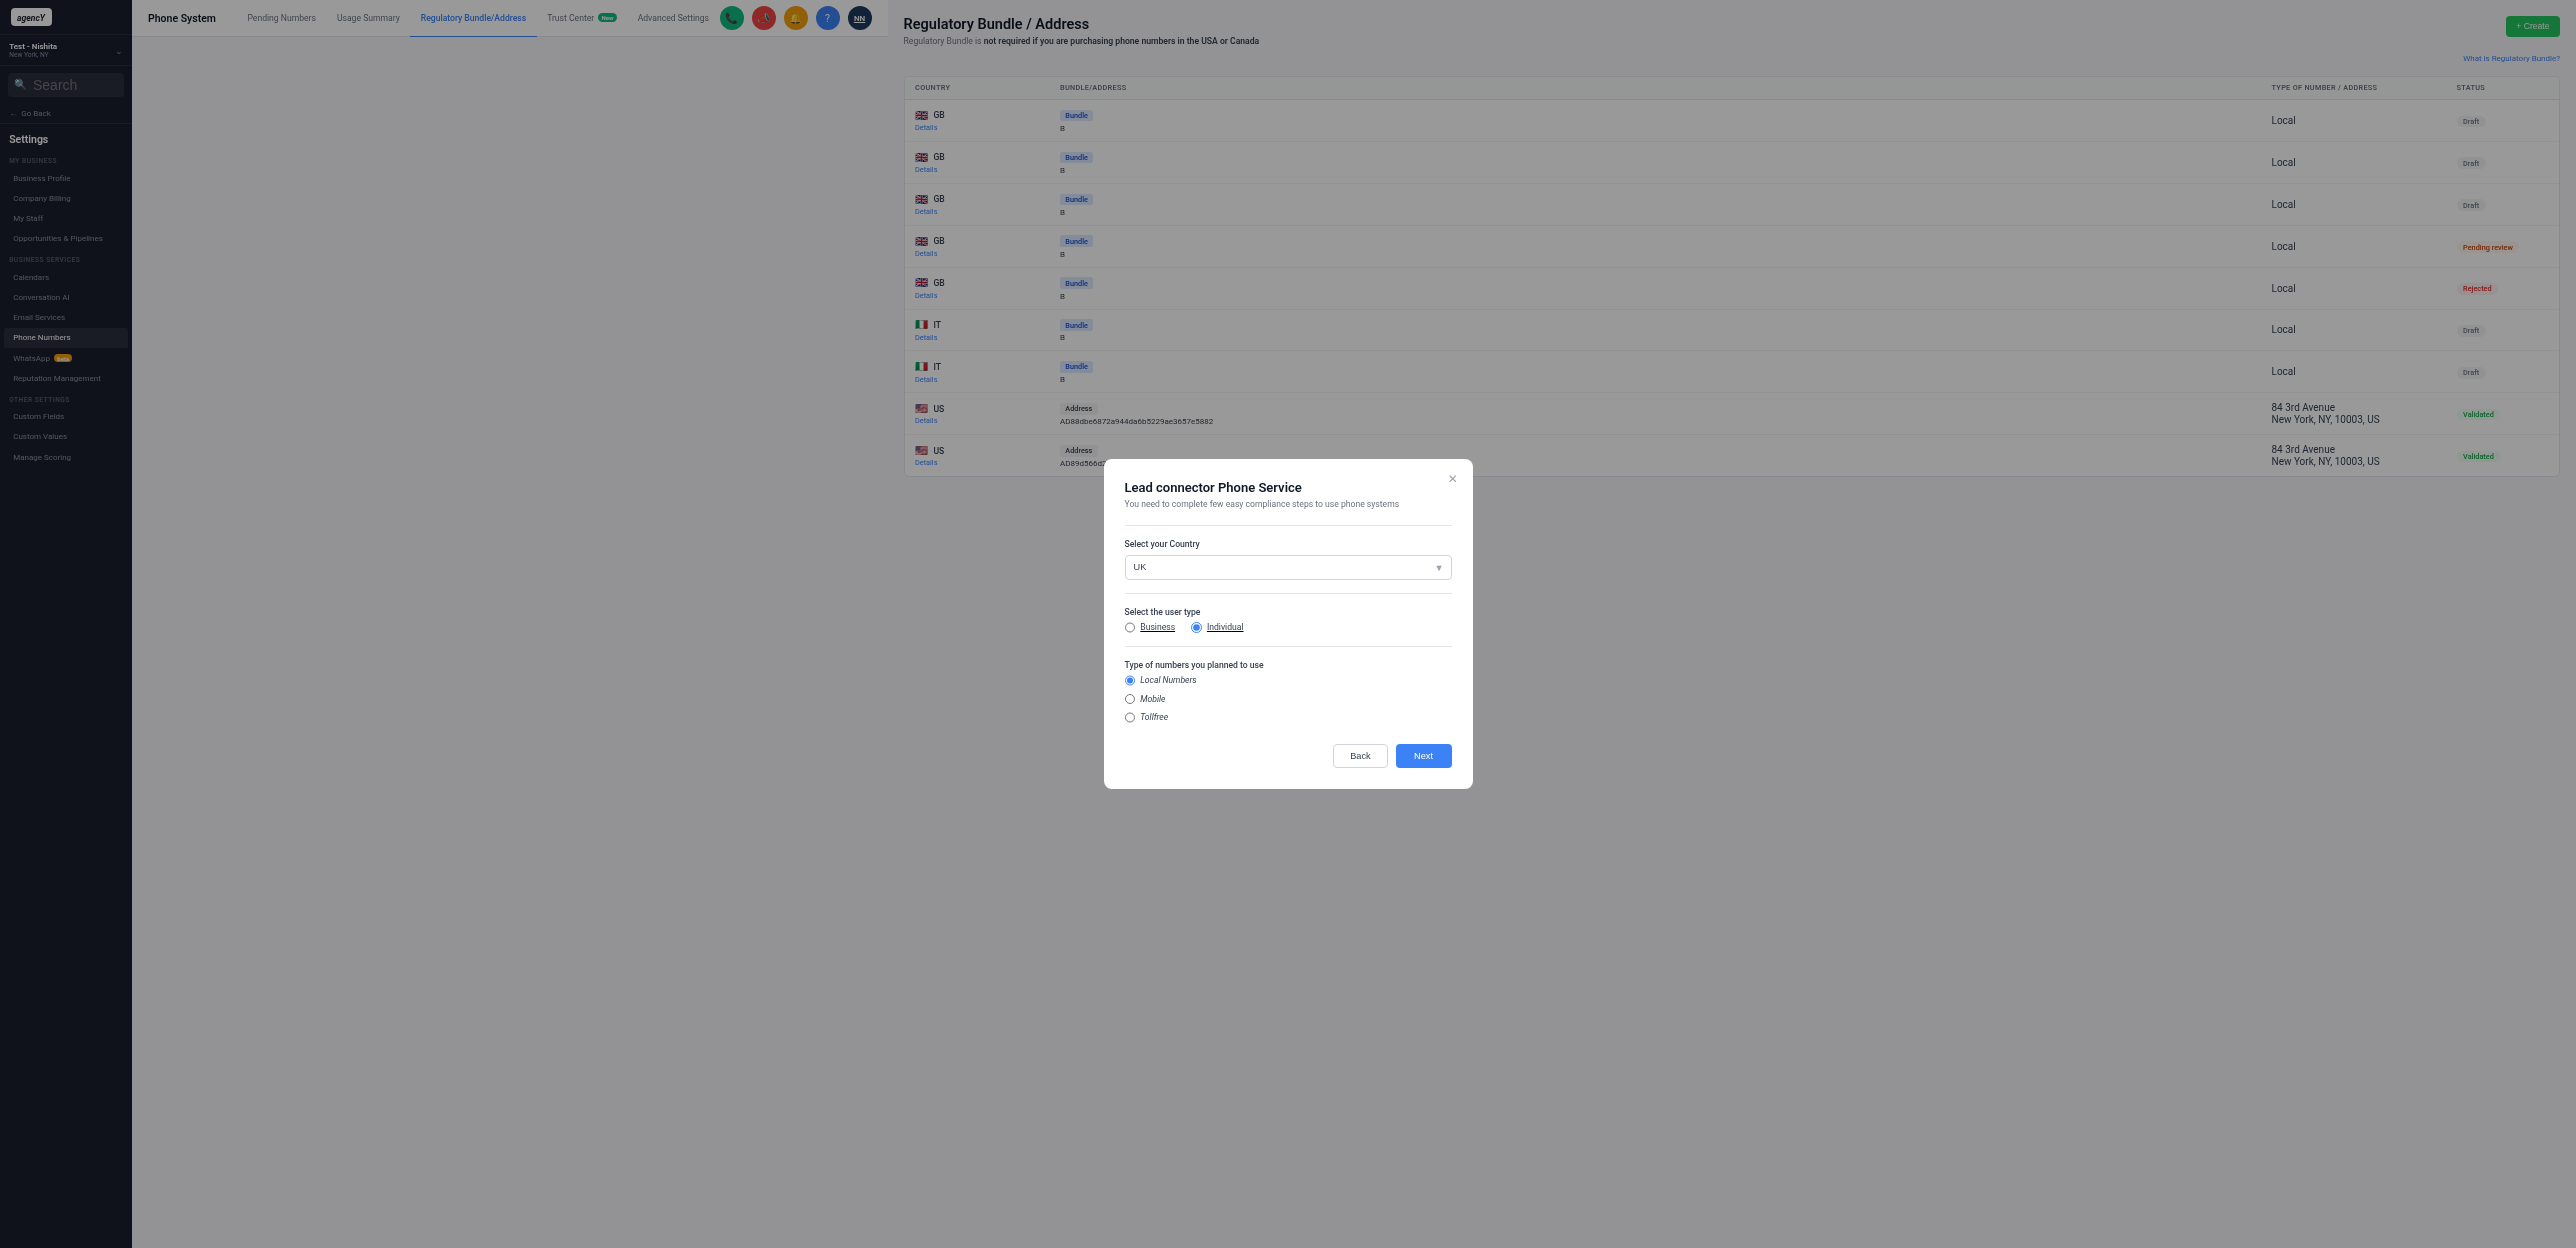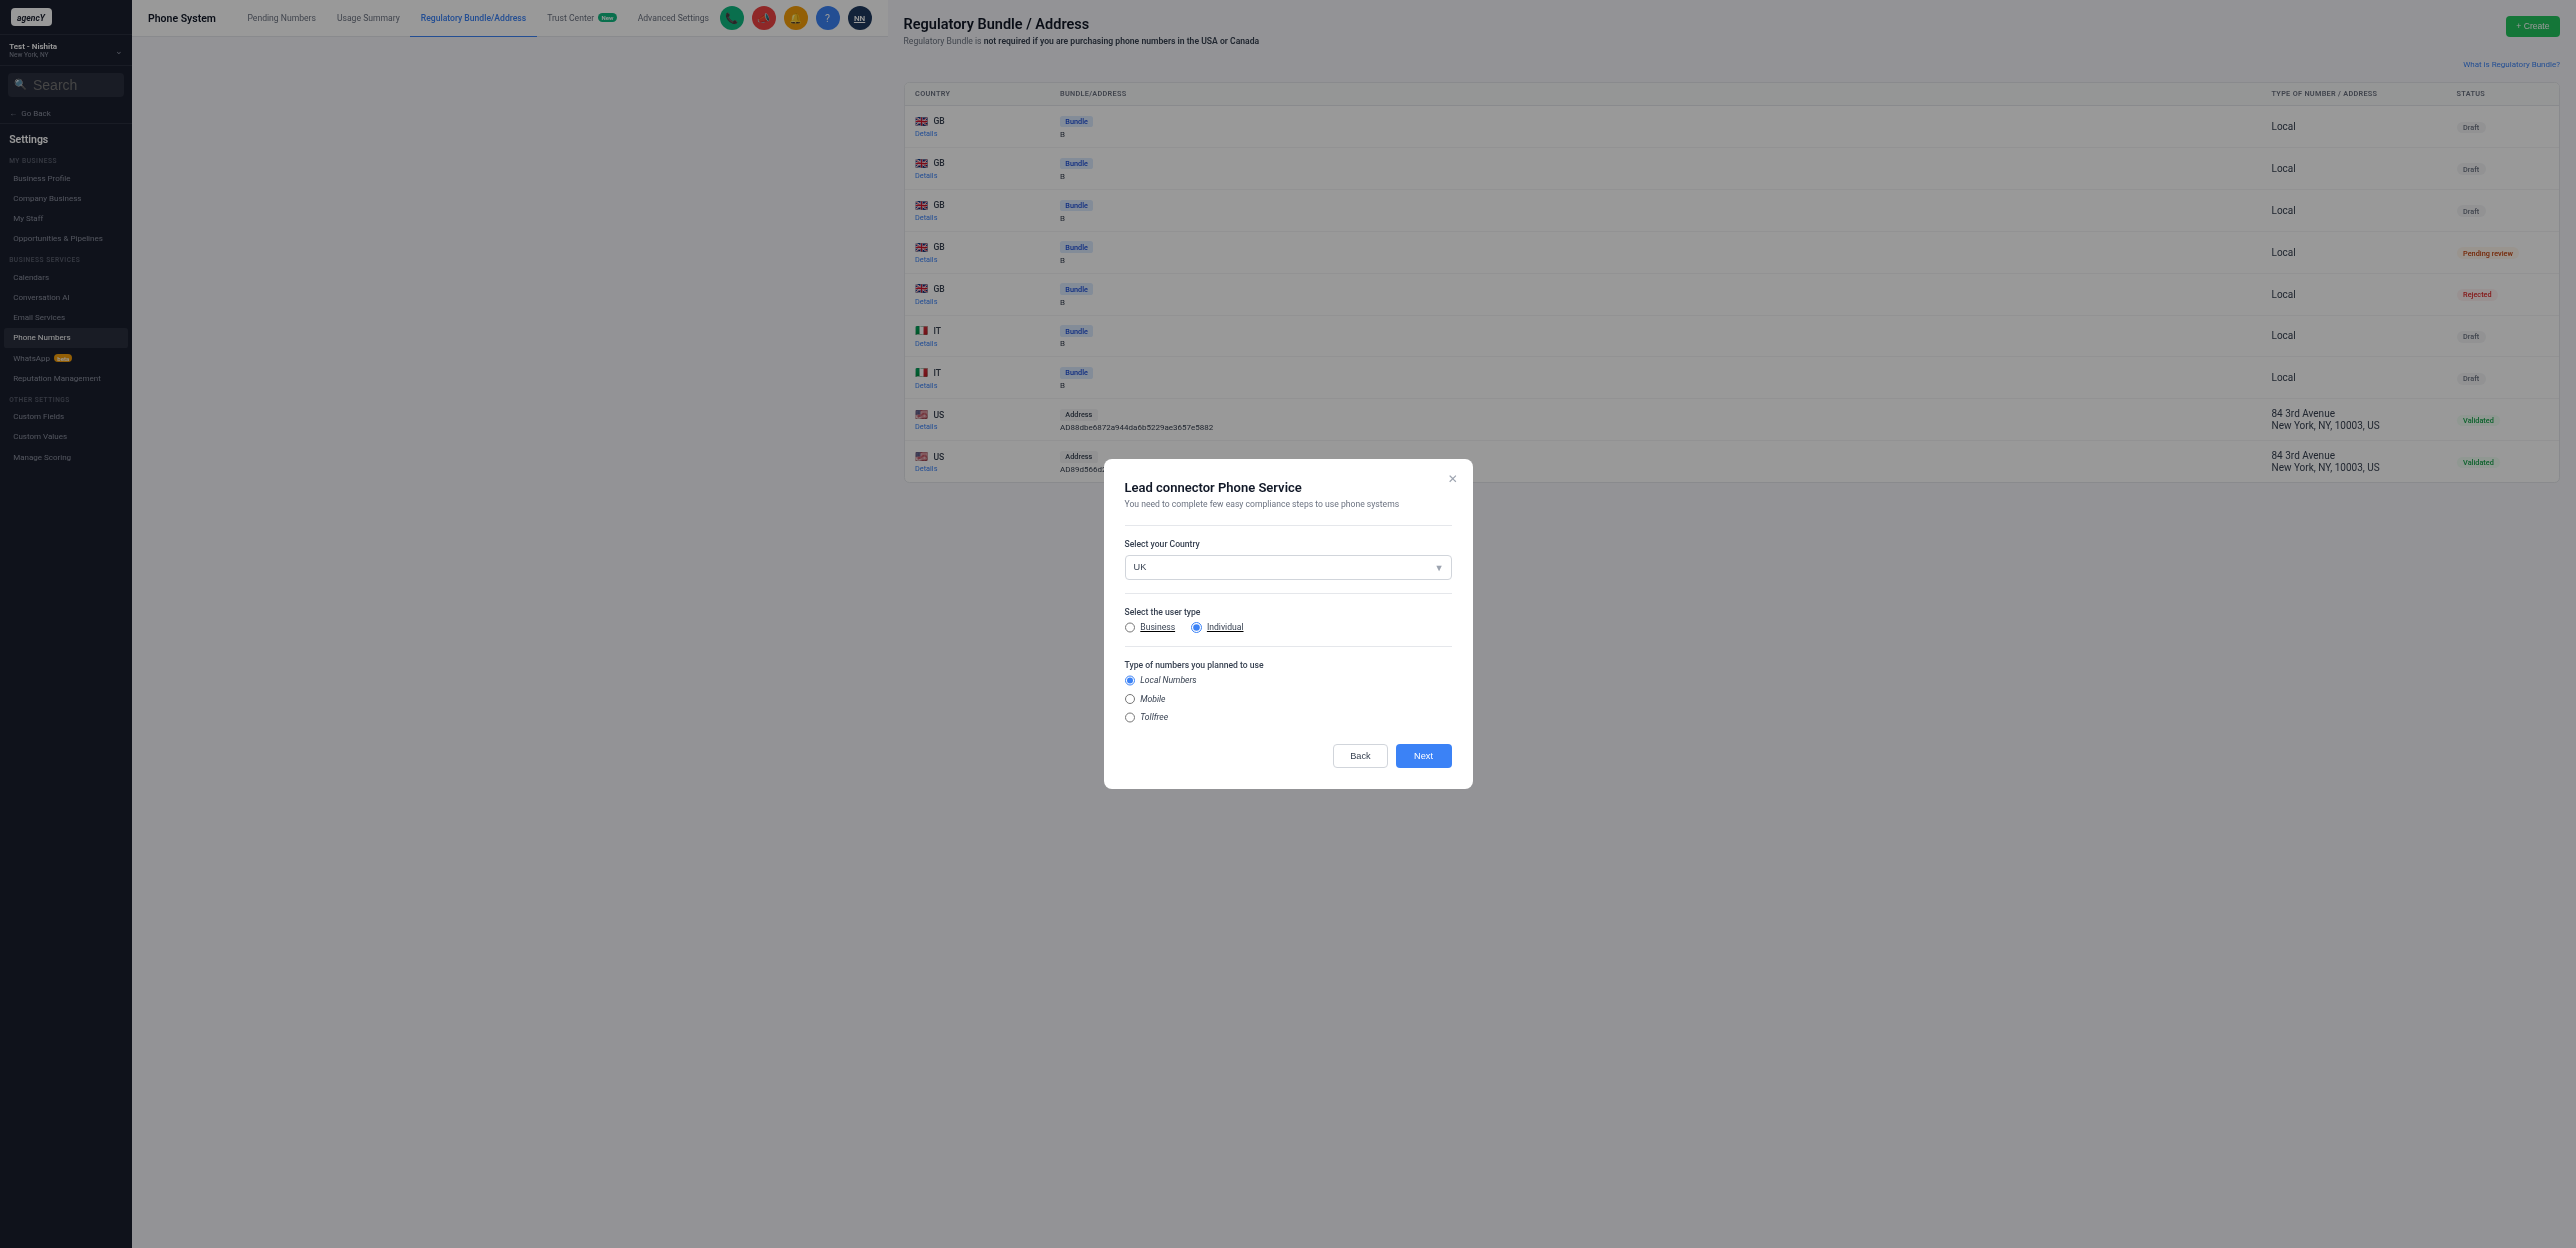--- a/index.html
+++ b/index.html
@@ -477,21 +477,21 @@
   </div>
 
   <div class="settings-header">Settings</div>
 
   <div id="sidebar-nav">
       <div class="section-label">MY BUSINESS</div>
       <div class="nav-item">
         <span>Business Profile</span>
       </div>
       <div class="nav-item">
-        <span>Company Business</span>
+        <span>Company Billing</span>
       </div>
       <div class="nav-item">
         <span>My Staff</span>
       </div>
       <div class="nav-item">
         <span>Opportunities &amp; Pipelines</span>
       </div>
       <div class="section-label">BUSINESS SERVICES</div>
       <div class="nav-item">
         <span>Calendars</span>
@@ -546,21 +546,21 @@
   </div>
 
   <div class="page-content">
     <div class="page-header">
       <div>
         <h1 class="page-title">Regulatory Bundle / Address</h1>
         <p class="page-subtitle">
           <span>Regulatory Bundle is </span><strong>not required if you are purchasing phone numbers in the USA or Canada</strong>
         </p>
       </div>
-      <div style="display:flex;flex-direction:column;align-items:flex-end;gap:18px;">
+      <div style="display:flex;flex-direction:column;align-items:flex-end;gap:12px;">
         <button class="create-btn">+ Create</button>
         <a class="regulatory-link">What is Regulatory Bundle?</a>
       </div>
     </div>
 
     <div class="table-container">
       <div class="table-header-row">
         <div class="th">COUNTRY</div>
         <div class="th">BUNDLE/ADDRESS</div>
         <div class="th">TYPE OF NUMBER / ADDRESS</div>

